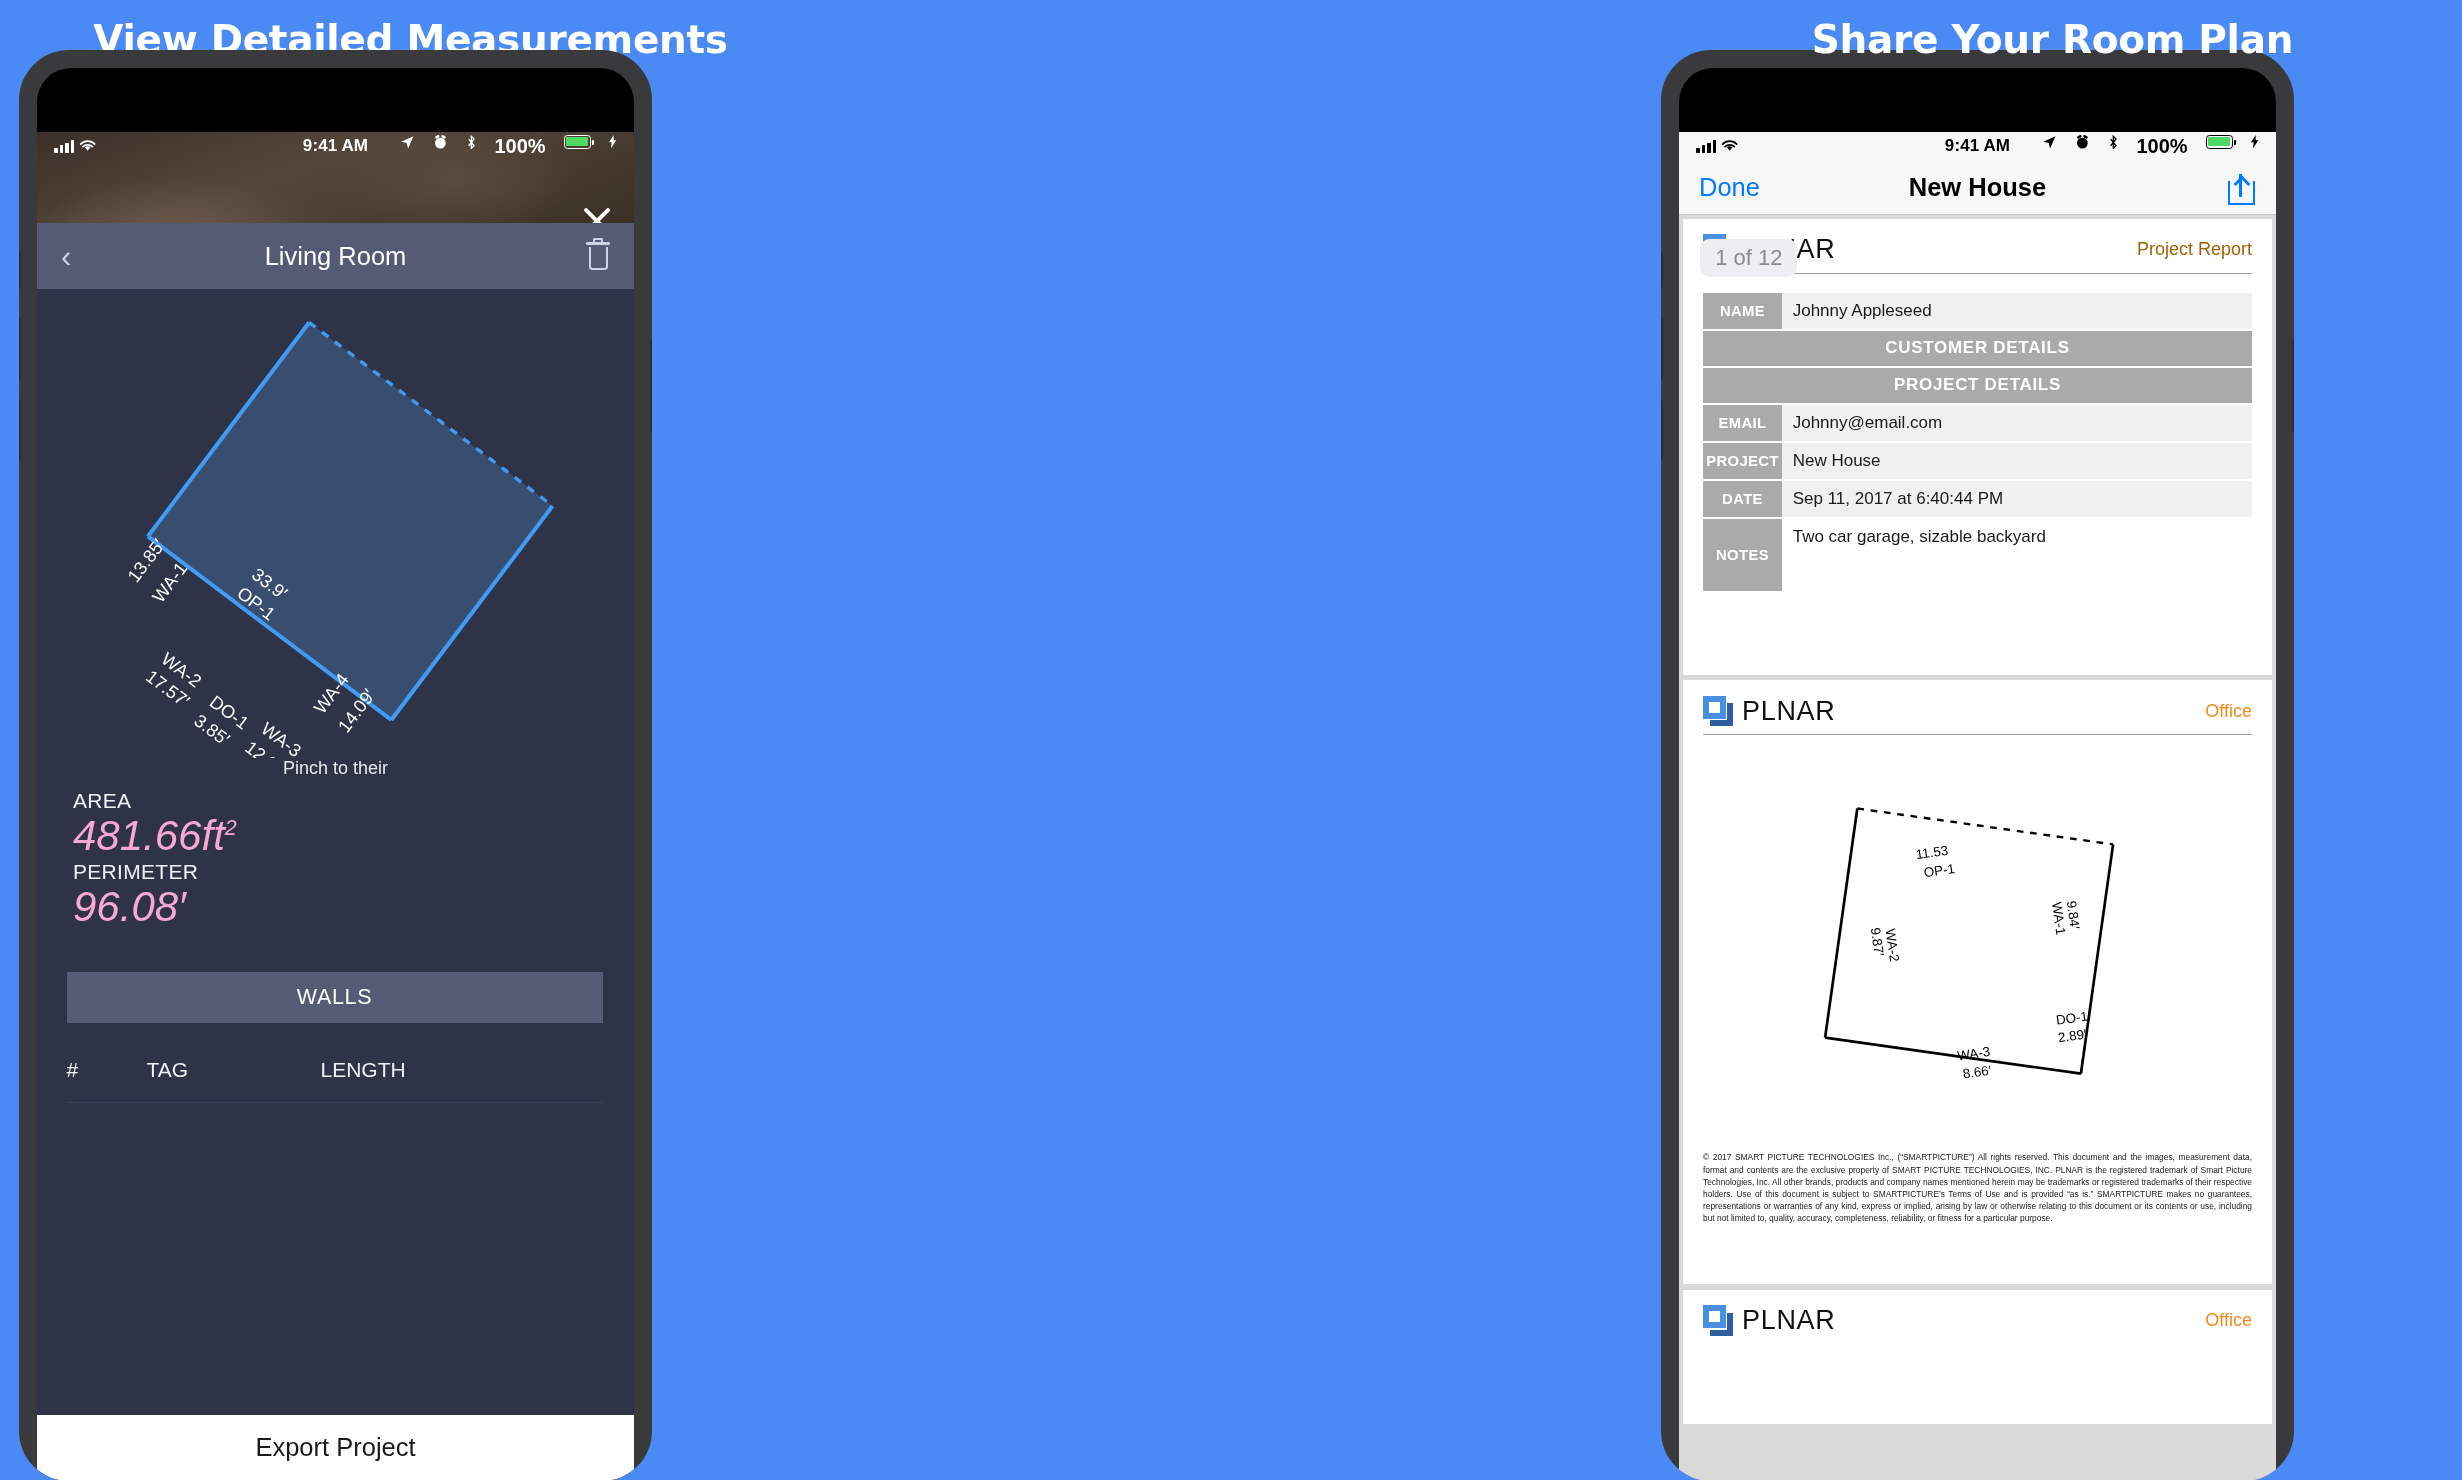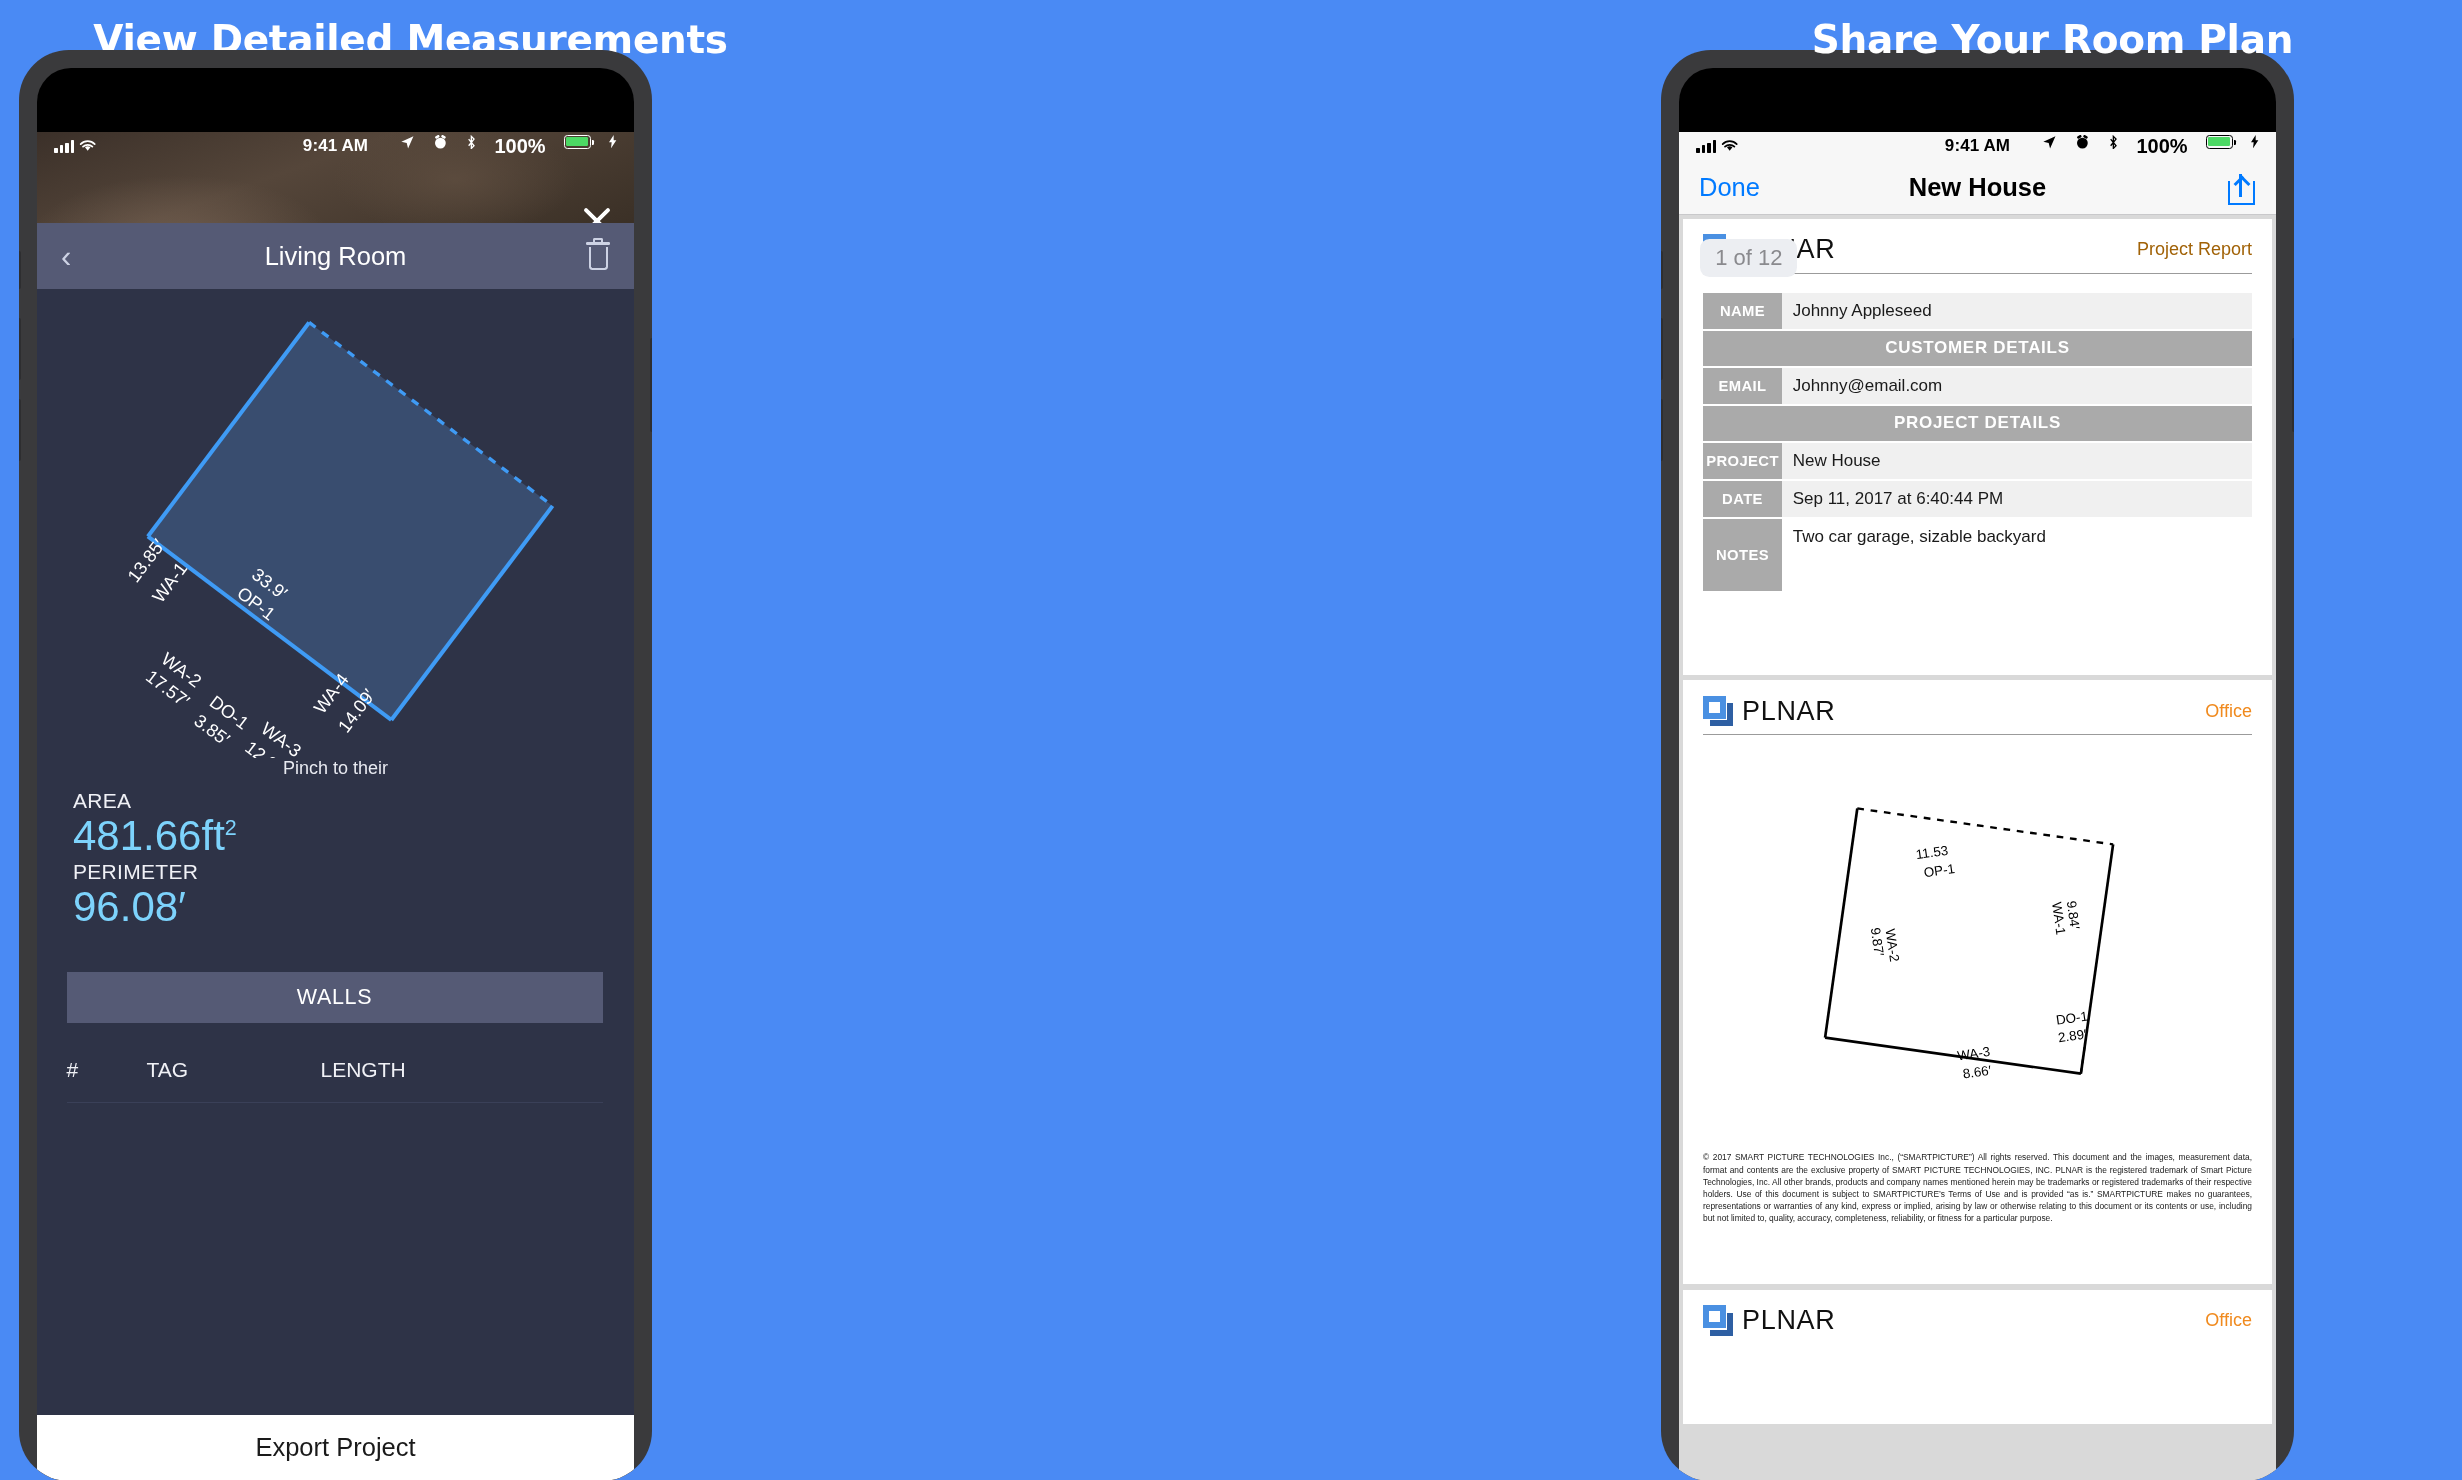--- a/index.html
+++ b/index.html
@@ -86,21 +86,21 @@
   .trash .can{position:absolute;top:5.4px;left:2.7px;width:19px;height:23px;border:2.7px solid #cdd2e4;border-top:none;border-radius:0 0 3.4px 3.4px;}
 
   .p1-body {
     position:absolute; left:0; top:157px; width:597px; height:1127px;
     background:#2e3347;
   }
   .p1-diagram { position:absolute; left:0; top:0; width:597px; height:469px; }
   .hint { position:absolute; left:0; top:469px; width:597px; text-align:center; color:#e8eaf1; font-size:18px;}
   .metrics { position:absolute; left:36px; top:500px; }
   .metrics .lbl { color:#f0f1f6; font-size:21px; letter-spacing:0.3px; }
-  .metrics .val { color:#7dd3fc; font-size:42px; font-weight:500; line-height:1.08; margin-bottom:1.3px;}
+  .metrics .val { color:#f9a8d4; font-size:42px; font-weight:500; line-height:1.08; margin-bottom:1.3px;font-style:italic;}
   .metrics .val sup { font-size:21.5px; vertical-align:super; }
 
   .walls-btn {
     position:absolute; left:29.5px; top:683px; width:536px; height:51px;
     background:#555a75; color:#fff; font-size:21.5px; letter-spacing:0.7px;
     display:flex; align-items:center; justify-content:center;
   }
   .cols {
     position:absolute; left:29.5px; top:755px; width:536px; height:51px;
     color:#f0f1f6; font-size:21px; display:flex; align-items:center;
@@ -375,26 +375,26 @@
 
             <div class="rep-table">
               <div class="rep-row">
                 <div class="rep-key">NAME</div>
                 <div class="rep-val">Johnny Appleseed</div>
               </div>
               <div class="rep-row">
                   <div class="rep-hdr">CUSTOMER DETAILS</div>
                 </div>
               <div class="rep-row">
+                  <div class="rep-hdr">PROJECT DETAILS</div>
+                </div>
+              <div class="rep-row">
                 <div class="rep-key">EMAIL</div>
                 <div class="rep-val">Johnny@email.com</div>
               </div>
-              <div class="rep-row">
-                  <div class="rep-hdr">PROJECT DETAILS</div>
-                </div>
               <div class="rep-row">
                 <div class="rep-key">PROJECT</div>
                 <div class="rep-val">New House</div>
               </div>
               <div class="rep-row">
                 <div class="rep-key">DATE</div>
                 <div class="rep-val">Sep 11, 2017 at 6:40:44 PM</div>
               </div>
               <div class="rep-row">
                 <div class="rep-key tall">NOTES</div>

